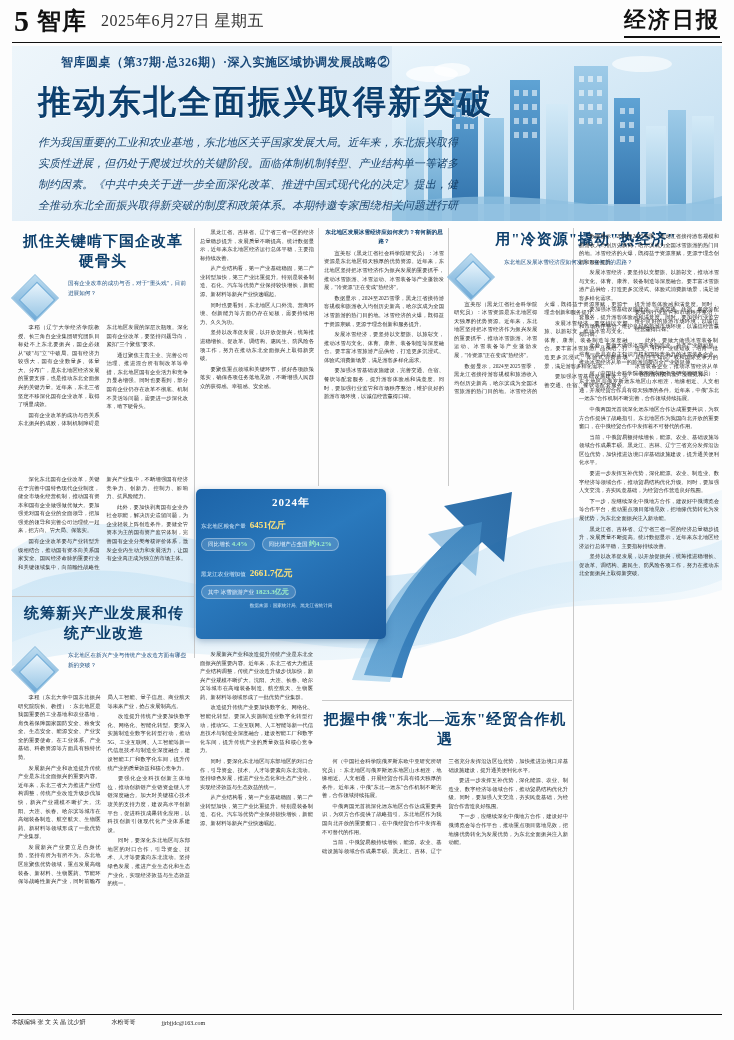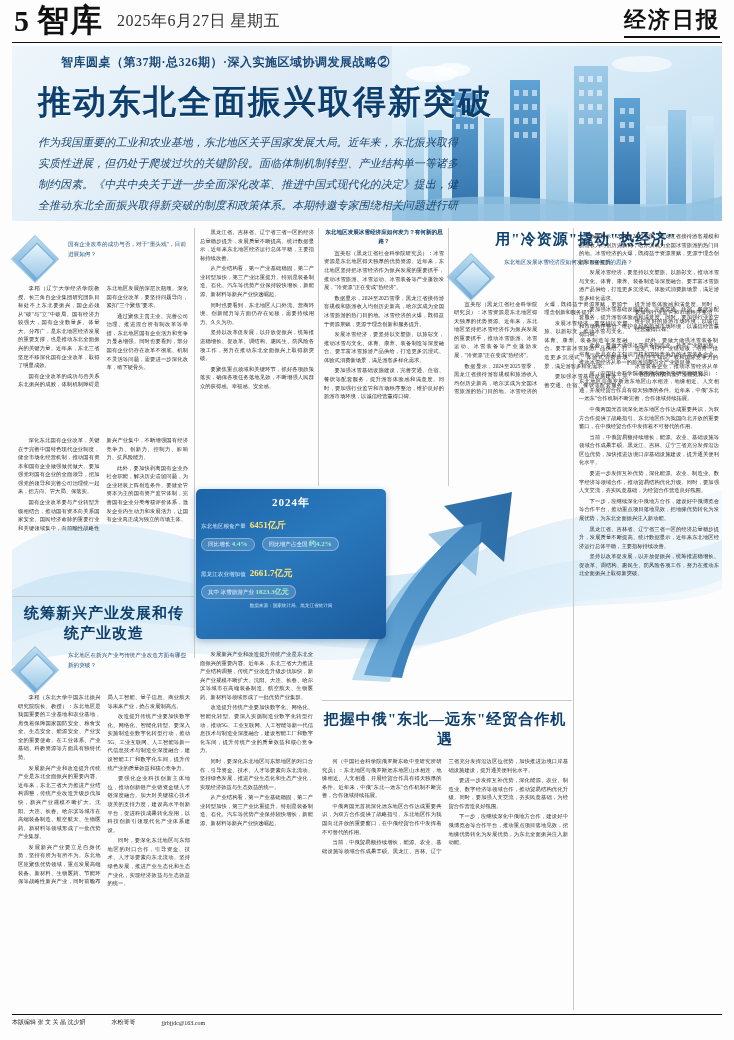--- a/index.html
+++ b/index.html
@@ -18,21 +18,21 @@
   .masthead {
     position:absolute; left:0; top:0; width:734px; height:42px;
     display:flex; align-items:center; padding:0 14px;
   }
   .page-num {
     font-family:"Liberation Serif", serif;
     font-size:30px; font-weight:bold; color:#111; margin-right:8px;
     line-height:1;
   }
   .masthead-title {
-    font-size:32px; font-weight:bold; letter-spacing:1px; color:#111;
+    font-size:24px; font-weight:bold; letter-spacing:1px; color:#111;
     margin-right:14px;
   }
   .masthead-date {
     font-size:16px; color:#333; letter-spacing:0.5px;
   }
   .masthead-logo {
     margin-left:auto;
     font-size:22px; font-weight:bold; color:#111;
     letter-spacing:2px;
     font-family:"Liberation Serif", serif;
@@ -277,20 +277,21 @@
   </svg>
 
   <div class="vline" style="left:194px; top:228px; height:430px;"></div>
   <div class="vline" style="left:318px; top:228px; height:258px;"></div>
   <div class="vline" style="left:448px; top:228px; height:258px;"></div>
   <div class="vline" style="left:573px; top:228px; height:782px;"></div>
   <div class="hline" style="left:12px; top:596px; width:182px;"></div>
   <div class="hline" style="left:322px; top:700px; width:250px;"></div>
 
   <div style="position:absolute; left:18px; top:232px; width:170px;">
+    <div class="col-head">抓住关键啃下国企改革硬骨头</div>
     <div style="position:relative; height:46px; margin-top:6px;">
       <div class="diamond-wrap" style="left:0; top:4px;">
         <div class="diamond"></div><div class="diamond-inner"></div>
       </div>
       <div class="quote-box" style="position:absolute; left:48px; top:2px; width:120px;">国有企业改革的成功与否，对于"重头戏"，目前进展如何？</div>
     </div>
     <div class="body-text" style="column-count:2; height:150px;">
       <p>李稻（辽宁大学经济学院教授、长三角自企业集团研究团队目标处不上东北要振兴，国企必须从"破"与"立"中破局。国有经济力较强大，国有企业数量多、体量大、分布广，是东北地区经济发展的重要支撑，也是推动东北全面振兴的关键力量。近年来，东北三省坚定不移深化国有企业改革，取得了明显成效。</p>
       <p>国有企业改革的成功与否关系东北振兴的成败，体制机制障碍是东北地区发展的深层次瓶颈。深化国有企业改革，要坚持问题导向，紧扣"三个聚焦"要求。</p>
       <p>通过聚焦主责主业、完善公司治理、推进混合所有制改革等举措，东北地区国有企业活力和竞争力显著增强。同时也要看到，部分国有企业仍存在改革不彻底、机制不灵活等问题，需要进一步深化改革，啃下硬骨头。</p>

